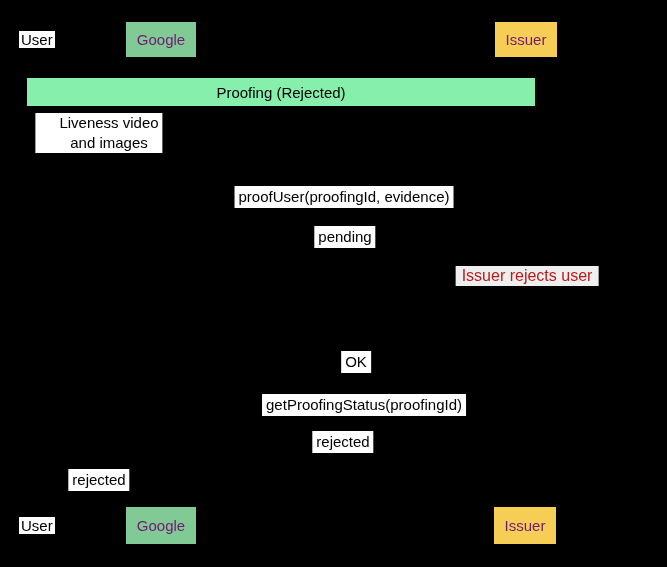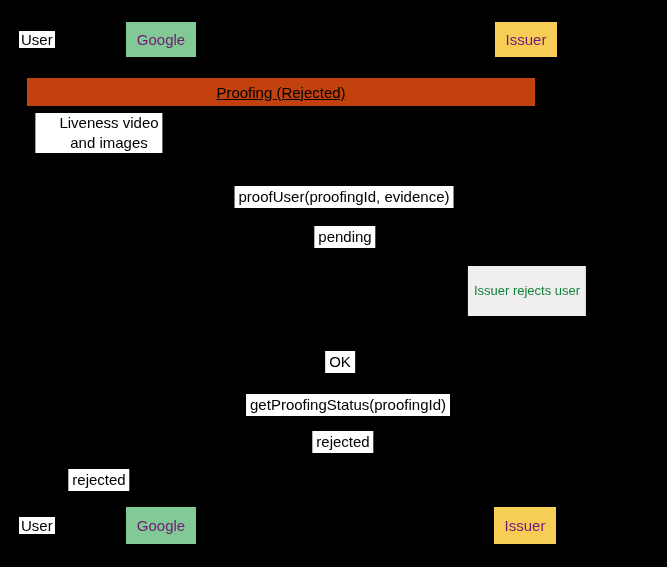--- a/index.html
+++ b/index.html
@@ -65,56 +65,56 @@
     font-size: 15px;
     line-height: 20px;
     padding: 0 4px;
     text-align: center;
     white-space: pre-line;
     transform: translateX(-50%);
   }
   
   .self-note {
     position: absolute;
-    color: #15803d;
-    font-size: 13px;
+    color: #b91c1c;
+    font-size: 16px;
     line-height: 20px;
-    padding: 15px 6px;
+    padding: 0 6px;
     white-space: nowrap;
     transform: translateX(-50%);
   }
 </style>
 </head>
 <body>
 
 <div id="canvas">
 
   <div class="actor-label" style="left:19px; top:31px;">User</div>
 
   <div class="actor-box" style="left: 126px; top: 22px; width: 70px; height: 35px; background: rgb(129, 201, 149);">Google</div>
 
   <div class="actor-box" style="left: 495px; top: 22px; width: 62px; height: 35px; background: rgb(246, 206, 85);">Issuer</div>
 
-  <div class="frame-bar" style="background: #c2410c; text-decoration: underline;">
+  <div class="frame-bar" style="background: #86efac;">
     <span>Proofing (Rejected)</span>
   </div>
 
   <div class="note-label" style="left:99px; top:113px;padding-left:24px;">Liveness video
 and images</div>
 
   <div class="msg-label" style="left:344px; top:180px;">proofUser(proofingId, evidence)</div>
 
   <div class="msg-label" style="left:345px; top:220px;">pending</div>
 
   <div class="self-note" style="left: 527px; top: 266px; background: rgb(239, 239, 239);">Issuer rejects user</div>
 
 
-  <div class="msg-label" style="left:340px; top:345px;">OK</div>
+  <div class="msg-label" style="left:356px; top:345px;">OK</div>
 
-  <div class="msg-label" style="left:348px; top:388px;">getProofingStatus(proofingId)</div>
+  <div class="msg-label" style="left:364px; top:388px;">getProofingStatus(proofingId)</div>
 
   <div class="msg-label" style="left:343px; top:425px;">rejected</div>
 
   <div class="msg-label" style="left:99px; top:463px;">rejected</div>
 
   <div class="actor-label" style="left:19px; top:517px;">User</div>
 
   <div class="actor-box" style="left: 126px; top: 507px; width: 70px; height: 37px; background: rgb(129, 201, 149);">Google</div>
 
   <div class="actor-box" style="left: 494px; top: 507px; width: 62px; height: 37px; background: rgb(246, 206, 85);">Issuer</div>

